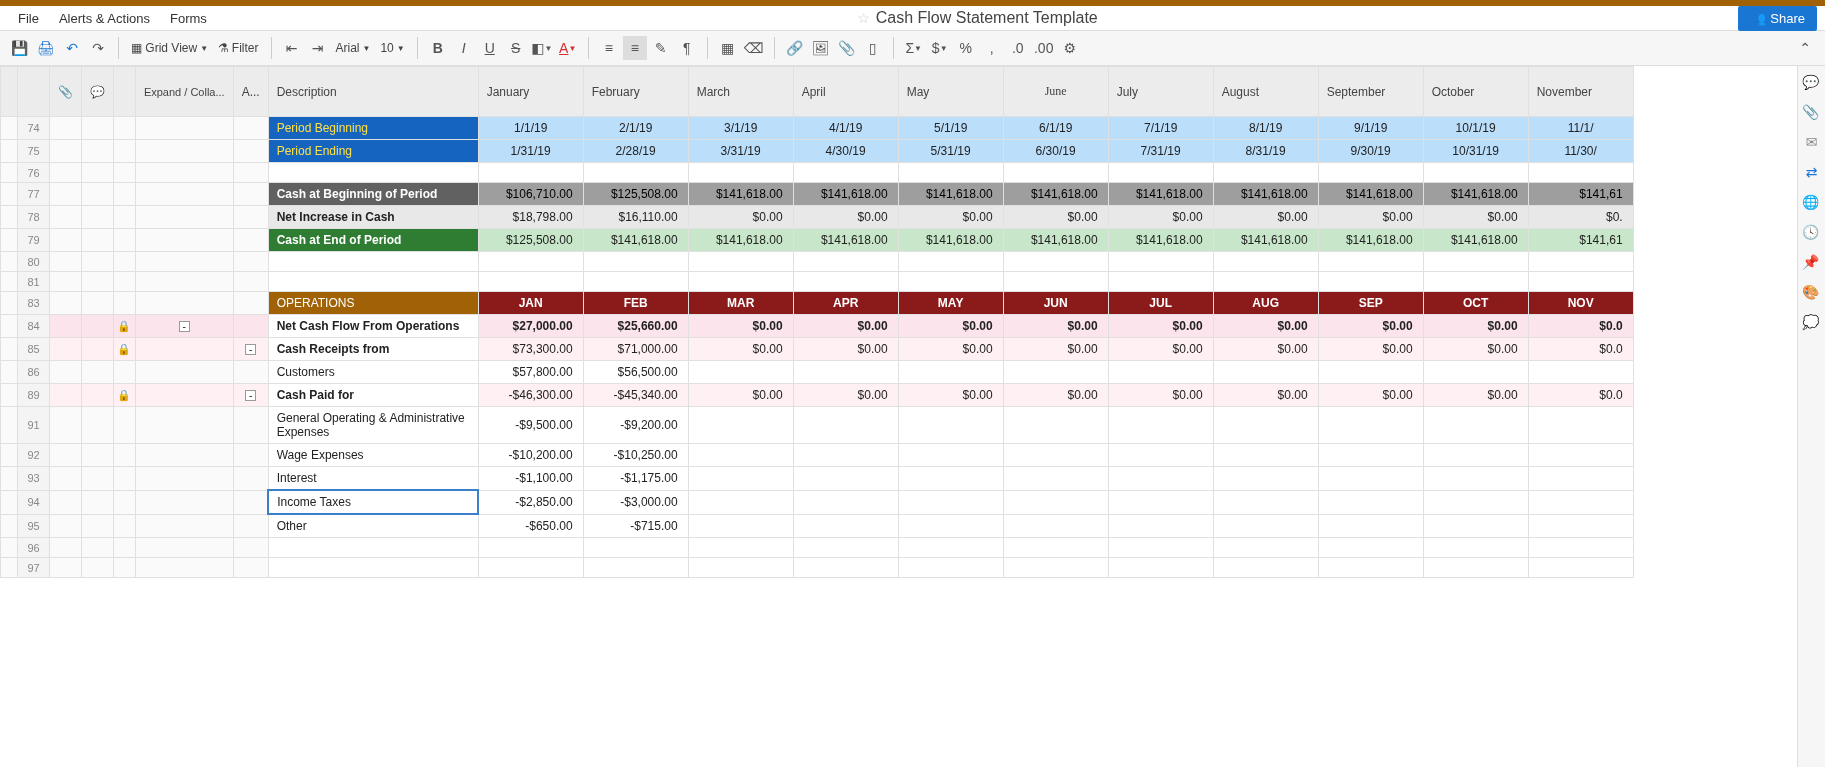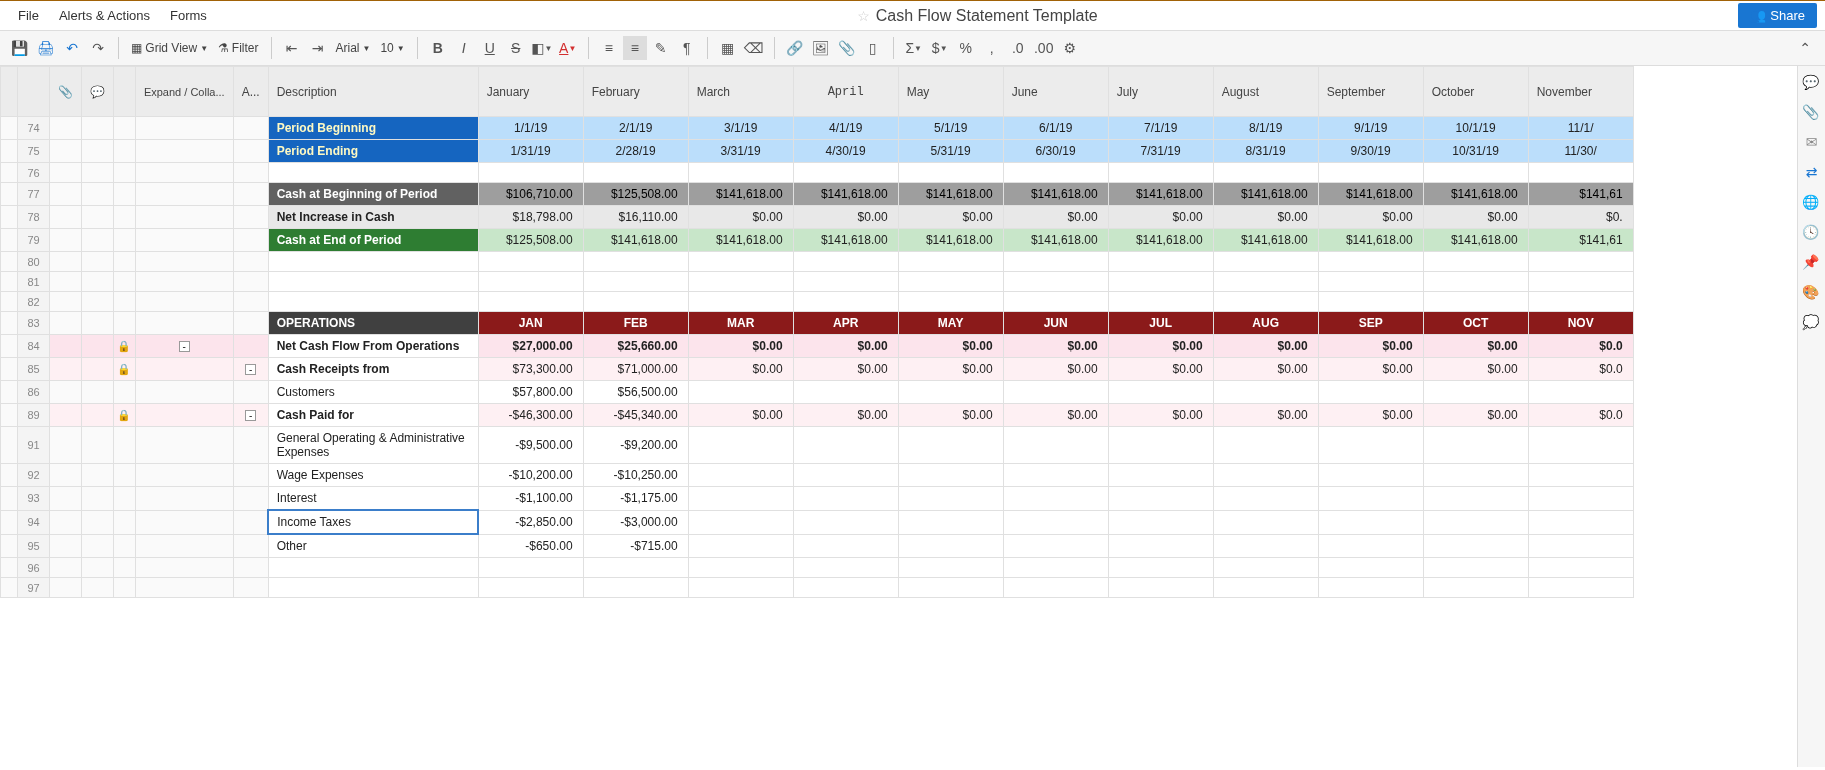--- a/index.html
+++ b/index.html
@@ -1,18 +1,18 @@
 <!DOCTYPE html>
 <html><head>
 <meta charset="utf-8">
 <style>
 * { box-sizing: border-box; margin: 0; padding: 0; }
 body { font-family: Arial, sans-serif; font-size: 12px; color: #222; background: #fff; overflow: hidden; }
 
-.topbar { background: #fff; border-top: 1px solid #a16207; height: 30px; display: flex; align-items: center; padding: 0 8px; }
+.topbar { background: #fff; border-top: 6px solid #a16207; height: 30px; display: flex; align-items: center; padding: 0 8px; }
 .menu-item { padding: 4px 10px; font-size: 13px; color: #333; cursor: pointer; }
 .title-wrap { flex: 1; text-align: center; font-size: 16px; color: #444; display: flex; align-items: center; justify-content: center; gap: 6px; }
 .star { color: #ccc; font-size: 14px; }
 .share-btn { background: #1976d2; color: #fff; border: none; padding: 5px 12px; font-size: 13px; border-radius: 2px; display: flex; align-items: center; gap: 4px; cursor: pointer; }
 
 .toolbar { background: #f6f6f6; border-top: 1px solid #ddd; border-bottom: 1px solid #ddd; height: 36px; display: flex; align-items: center; padding: 0 8px; gap: 2px; }
 .tbtn { width: 24px; height: 24px; display: flex; align-items: center; justify-content: center; color: #555; cursor: pointer; font-size: 14px; }
 .tbtn.blue { color: #1976d2; }
 .tsep { width: 1px; height: 22px; background: #ccc; margin: 0 6px; }
 .tlabel { font-size: 12px; color: #444; padding: 0 4px; cursor: pointer; display: flex; align-items: center; gap: 3px; }
@@ -28,33 +28,33 @@
 
 .hdr th { background: #ececec; color: #444; font-weight: normal; text-align: left; padding: 6px 8px; height: 50px; vertical-align: middle; }
 .rownum { background: #f4f4f4; text-align: center; color: #888; font-size: 11px; width: 32px; padding: 2px 0; }
 .narrow { width: 22px; background: #fafafa; text-align: center; padding: 0; }
 .expcol { width: 22px; background: #fafafa; text-align: center; padding: 0; font-size: 11px; }
 .desc { width: 210px; padding: 4px 8px; text-align: left; }
 .month { width: 105px; padding: 4px 10px; text-align: right; }
 
 tr.blank td { height: 20px; }
 
-.blue-hdr .desc { background: #1565c0; color: #fef9c3; font-weight: bold; }
+.blue-hdr .desc { background: #1565c0; color: #fde047; font-weight: normal; }
 .blue-hdr .month { background: #bbdefb; text-align: center; }
 
 .gray-dark .desc { background: #616161; color: #fff; font-weight: bold; margin-left: 8px; }
 .gray-dark .month { background: #9e9e9e; color: #000; }
 
 .gray-med .desc { background: #e8e8e8; font-weight: bold; margin-top: 24px; }
 .gray-med .month { background: #e8e8e8; }
 
 .green-dark .desc { background: #2e7d32; color: #fff; font-weight: bold; padding-left: 8px; }
 .green-dark .month { background: #c8e6c9; }
 
-.maroon .desc { background: #404040; color: #fff; font-weight: bold; }
+.maroon .desc { background: #a16207; color: #fff; font-weight: normal; }
 .maroon .month { background: #8b1a1a; color: #fff; font-weight: bold; text-align: center; }
 
 .pink-bold .desc { font-weight: bold; }
 .pink-bold .month { background: #fce4ec; font-weight: bold; }
 .pink-bold .narrow, .pink-bold .expcol { background: #fce4ec; }
 
 .pink-lt .desc { font-weight: bold; }
 .pink-lt .month { background: #fef0f3; }
 .pink-lt .narrow, .pink-lt .expcol { background: #fef0f3; }
 
@@ -151,23 +151,23 @@
           <th class="rownum"></th>
           <th style="width:20px"><span>📎</span></th>
           <th style="width:20px"><span>💬</span></th>
           <th style="width:20px"></th>
           <th style="width:50px; font-size:11px; line-height:12px;">Expand / Colla...</th>
           <th style="width:30px">A...</th>
           <th class="desc">Description</th>
         <th class="month" style="text-align: left;">January</th>
             <th class="month" style="text-align: left;">February</th>
             <th class="month" style="text-align: left;">March</th>
-            <th class="month" style="text-align: center; font-family: Liberation Mono, monospace;">April</th>
+            <th class="month" style="text-align: left;">April</th>
             <th class="month" style="text-align: left;">May</th>
-            <th class="month" style="text-align: left;">June</th>
+            <th class="month" style="text-align: center; font-family: Liberation Serif, serif;">June</th>
             <th class="month" style="text-align: left;">July</th>
             <th class="month" style="text-align: left;">August</th>
             <th class="month" style="text-align: left;">September</th>
             <th class="month" style="text-align: left;">October</th>
             <th class="month" style="text-align: left;">November</th>
           </tr>
       </thead>
       <tbody id="tbody">
           <tr class="blue-hdr">
             <td style="width: 16px; background: rgb(250, 250, 250);"></td>
@@ -312,41 +312,20 @@
             <td class="month"></td>
             <td class="month"></td>
             <td class="month"></td>
             <td class="month"></td>
             <td class="month"></td>
             <td class="month"></td>
           </tr>
           <tr class="blank">
             <td style="width: 16px; background: rgb(250, 250, 250);"></td>
             <td class="rownum">81</td>
-            <td class="narrow"></td>
-            <td class="narrow"></td>
-            <td class="narrow"></td>
-            <td class="expcol"></td>
-            <td class="expcol"></td>
-            <td class="desc"></td>
-            <td class="month"></td>
-            <td class="month"></td>
-            <td class="month"></td>
-            <td class="month"></td>
-            <td class="month"></td>
-            <td class="month"></td>
-            <td class="month"></td>
-            <td class="month"></td>
-            <td class="month"></td>
-            <td class="month"></td>
-            <td class="month"></td>
-          </tr>
-          <tr class="blank">
-            <td style="width: 16px; background: rgb(250, 250, 250);"></td>
-            <td class="rownum">82</td>
             <td class="narrow"></td>
             <td class="narrow"></td>
             <td class="narrow"></td>
             <td class="expcol"></td>
             <td class="expcol"></td>
             <td class="desc"></td>
             <td class="month"></td>
             <td class="month"></td>
             <td class="month"></td>
             <td class="month"></td>

